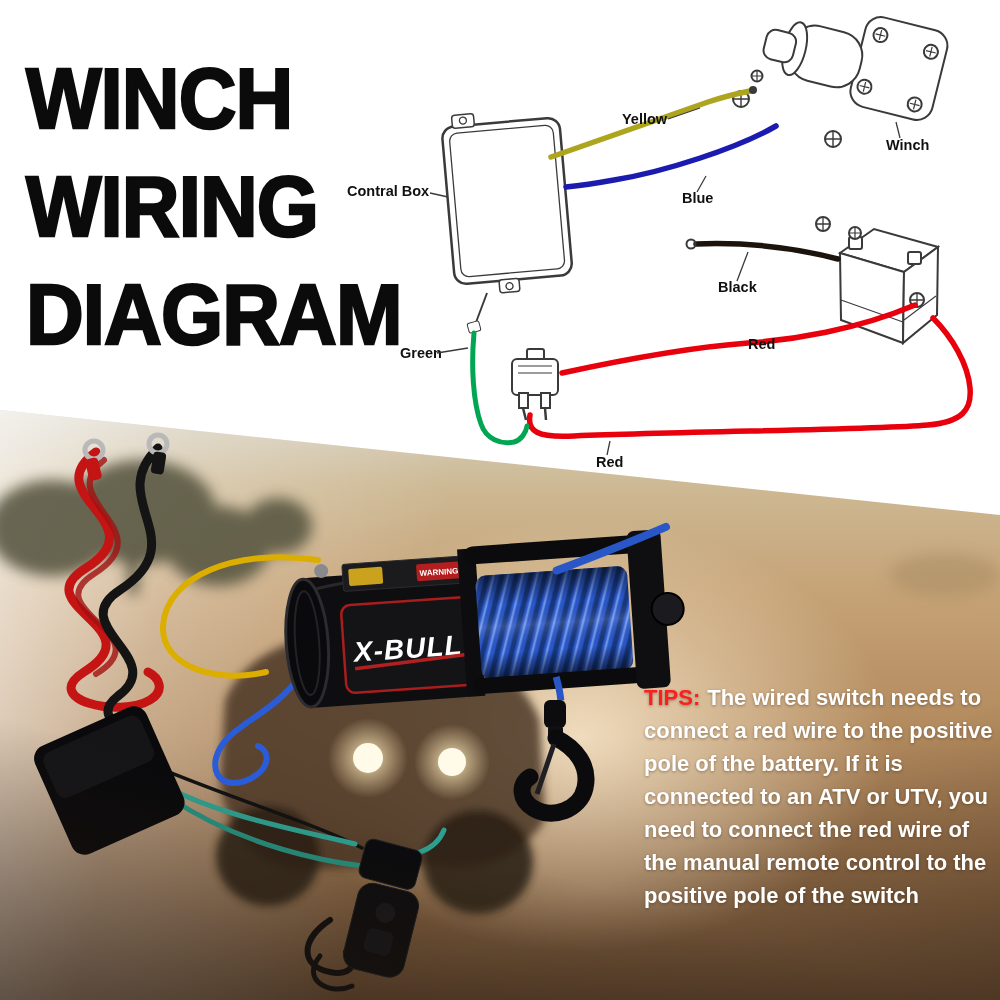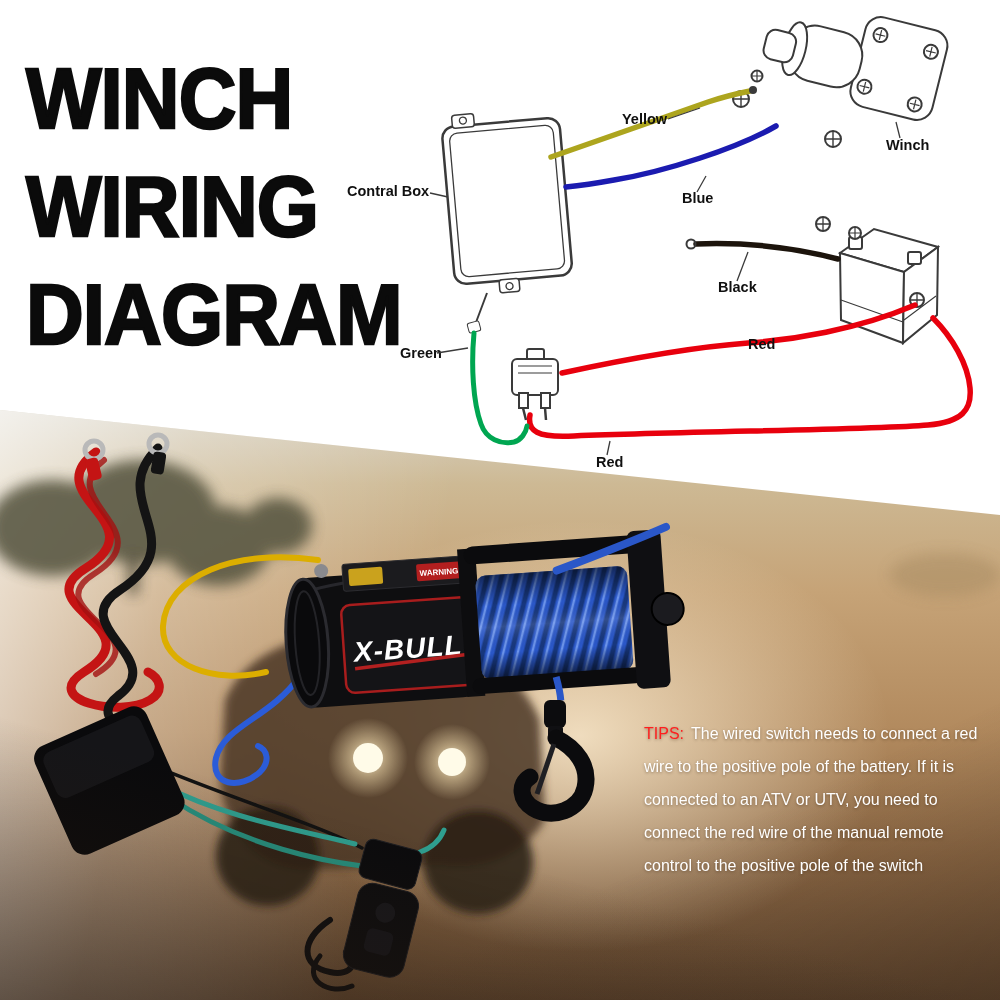--- a/index.html
+++ b/index.html
@@ -33,23 +33,22 @@
     content:"";position:absolute;inset:0;
     background:
       linear-gradient(16deg, rgba(40,26,14,.55) 0%, rgba(40,26,14,0) 32%),
       linear-gradient(335deg, rgba(46,30,16,.35) 0%, rgba(46,30,16,0) 28%);
   }
   .photo-svg{position:absolute;left:0;top:0;}
   .photo-svg text{font-family:"Liberation Sans",sans-serif;}
   
   .tips{
     position:absolute;left:644px;top:681px;width:352px;z-index:6;
-    font-weight:400;font-size:16px;line-height:33px;color:#ffffff;
+    font-weight:700;font-size:22px;line-height:33px;color:#ffffff;
     text-shadow:0 1px 3px rgba(60,38,18,.45);
-    margin-top:36px;
   }
   .tips-label{color:#ff1e1e;padding-right:7px;}
 </style>
 </head>
 <body>
 
 <div class="photo">
   <svg class="photo-svg" width="1000" height="600" viewBox="0 0 1000 600">
     <defs>
       <filter id="soft" x="-50%" y="-50%" width="200%" height="200%">

